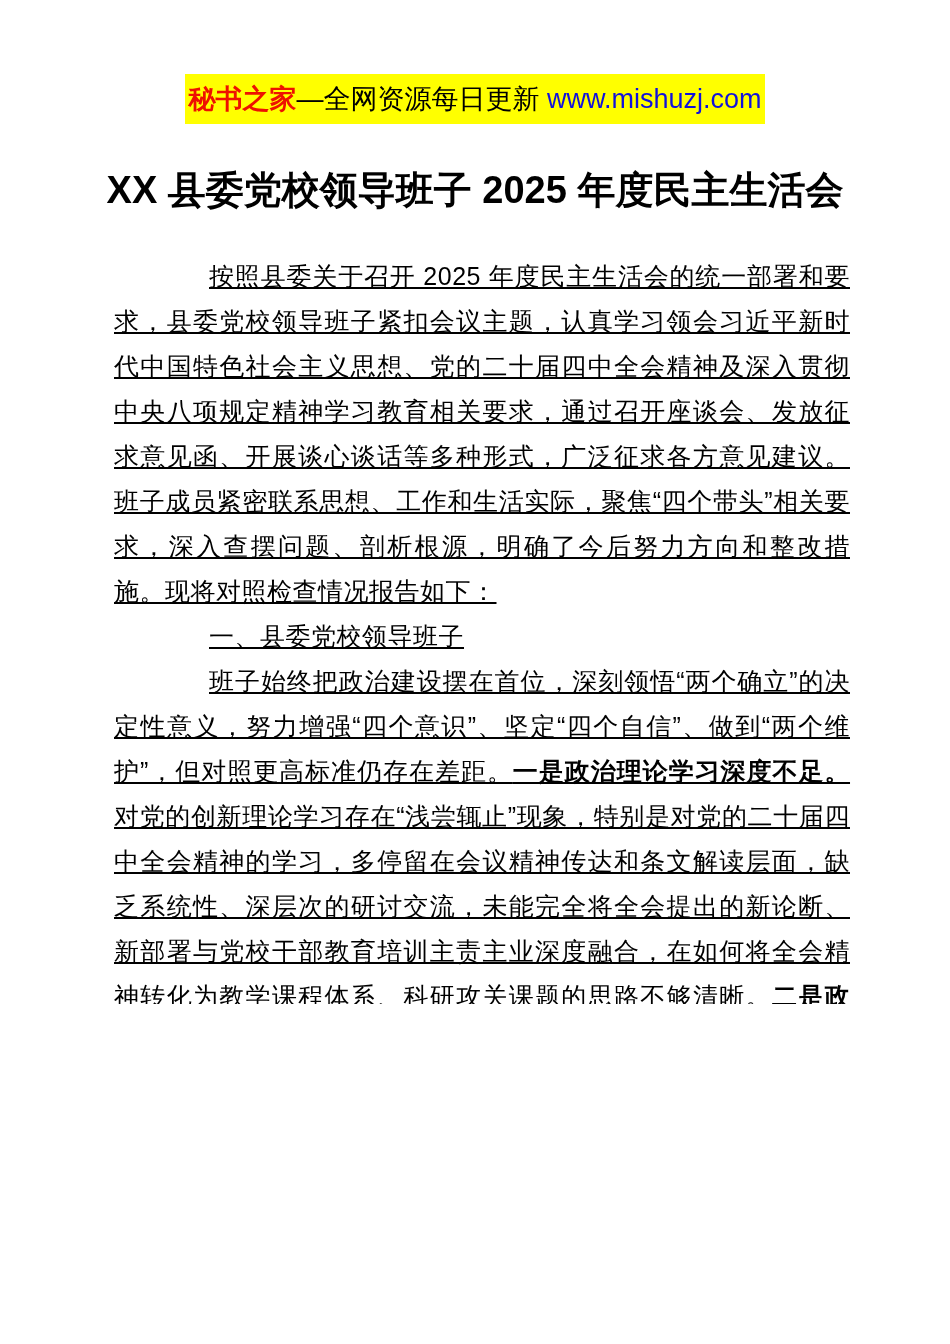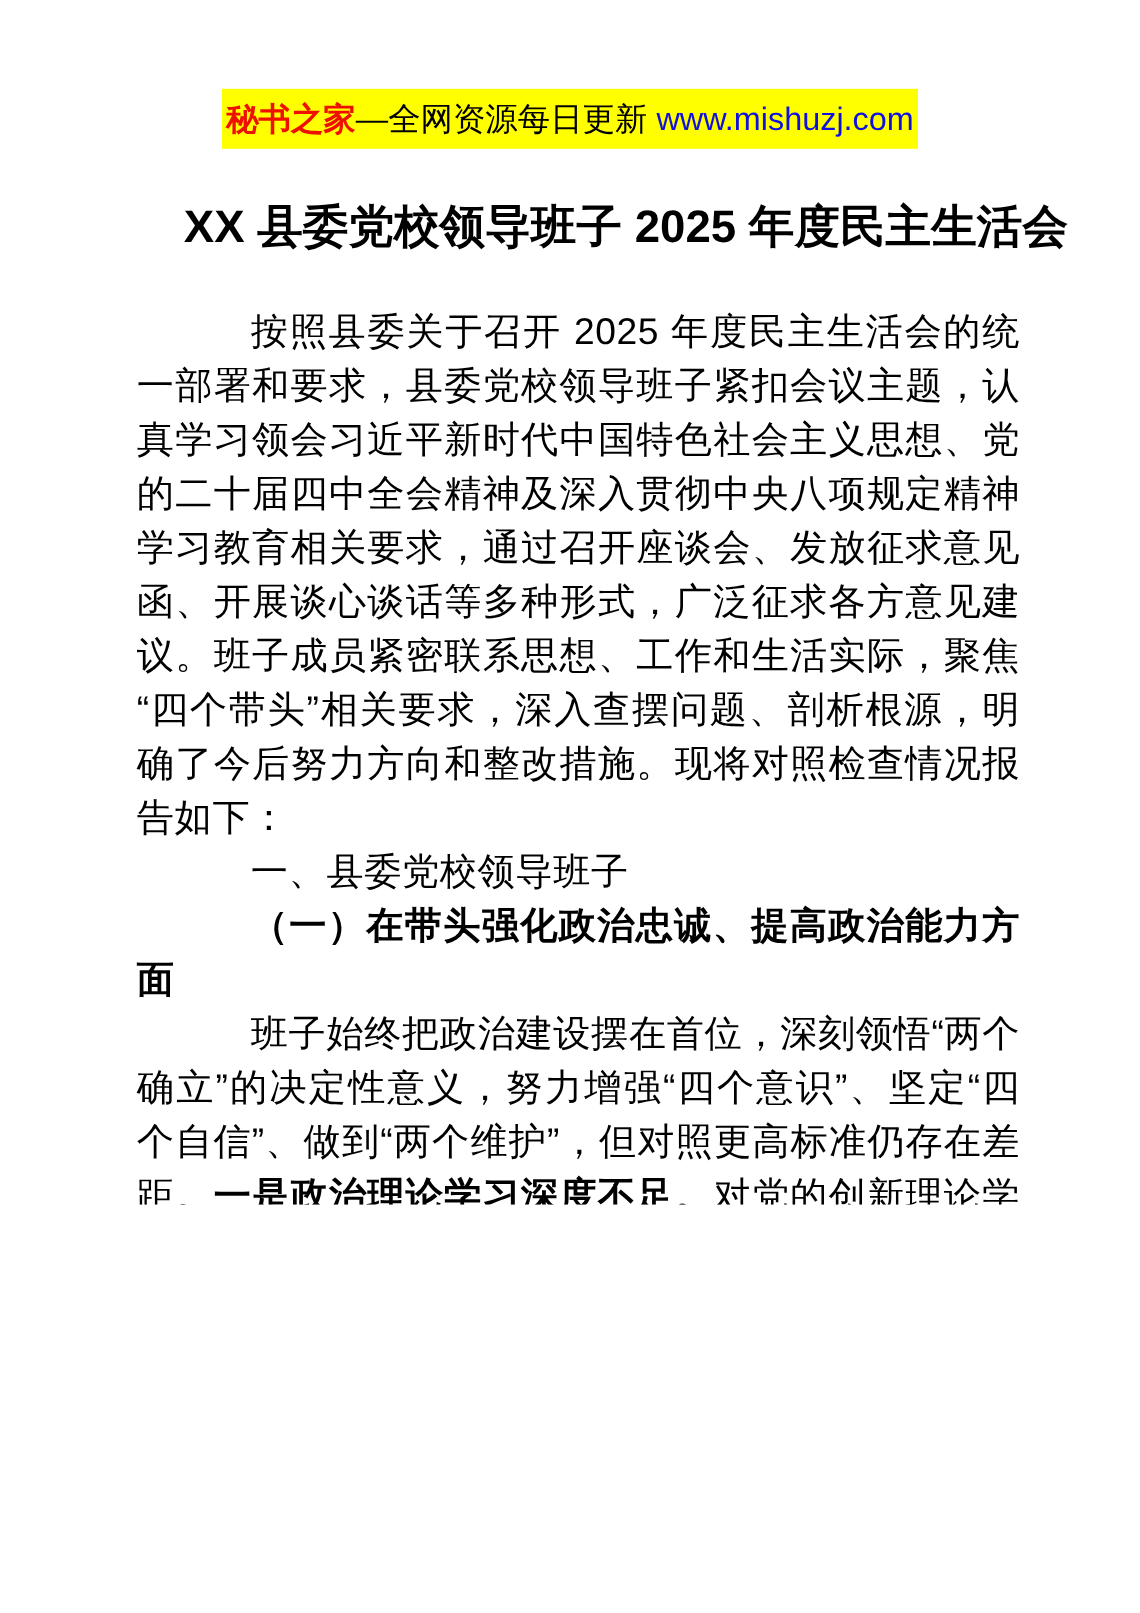--- a/index.html
+++ b/index.html
@@ -38,34 +38,35 @@
     color:var(--text);
     font-weight:400;
   }
   .url{
     color:var(--url-blue);
     font-weight:400;
     cursor:pointer;
   }
   .doc-title{
     margin:40px 60px 0 60px;
-    text-align:right;
+    text-align:center;
     font-size:38px;
     line-height:53px;
     font-weight:700;
     color:var(--text);
   }
   .title-line{display:block;}
   .content{
     margin:37px 100px 0 114px;
-    font-size:31px;
+    font-size:25px;
     line-height:45px;
     text-align:justify;
     letter-spacing:0.5px;
     color:var(--text);
+    text-decoration:underline;
   }
   .content p{
     margin:0;
     text-indent:95px;
   }
   .sub{font-weight:700;}
   .content b{font-weight:700;}
 </style>
 </head>
 <body>
@@ -76,17 +77,16 @@
     <span class="hl"><b class="brand">秘书之家</b><span class="tagline">—全网资源每日更新 </span><span class="url">www.mishuzj.com</span></span>
   </div>
 
   <h1 class="doc-title">
     <span class="title-line">XX 县委党校领导班子 2025 年度民主生活会</span>
   </h1>
 
   <div class="content">
     <p>按照县委关于召开 2025 年度民主生活会的统一部署和要求，县委党校领导班子紧扣会议主题，认真学习领会习近平新时代中国特色社会主义思想、党的二十届四中全会精神及深入贯彻中央八项规定精神学习教育相关要求，通过召开座谈会、发放征求意见函、开展谈心谈话等多种形式，广泛征求各方意见建议。班子成员紧密联系思想、工作和生活实际，聚焦“四个带头”相关要求，深入查摆问题、剖析根源，明确了今后努力方向和整改措施。现将对照检查情况报告如下：</p>
     <p class="sec">一、县委党校领导班子</p>
-    <p class="sub">（一）在带头强化政治忠诚、提高政治能力方面</p>
     <p><span>班子始终把政治建设摆在首位，深刻领悟“两个确立”的决定性意义，努力增强“四个意识”、坚定“四个自信”、做到“两个维护”，但对照更高标准仍存在差距。</span><b>一是政治理论学习深度不足。</b><span>对党的创新理论学习存在“浅尝辄止”现象，特别是对党的二十届四中全会精神的学习，多停留在会议精神传达和条文解读层面，缺乏系统性、深层次的研讨交流，未能完全将全会提出的新论断、新部署与党校干部教育培训主责主业深度融合，在如何将全会精神转化为教学课程体系、科研攻关课题的思路不够清晰。</span><b>二是政治能力与职责使命匹配度不够。</b></p>
   </div>
 
 </div>
 
 </body></html>

